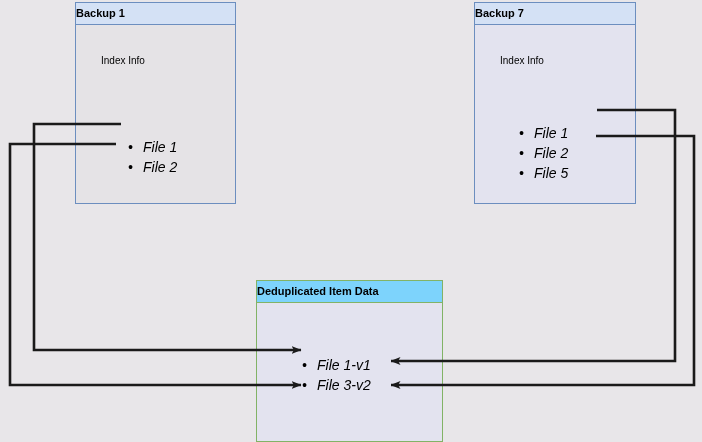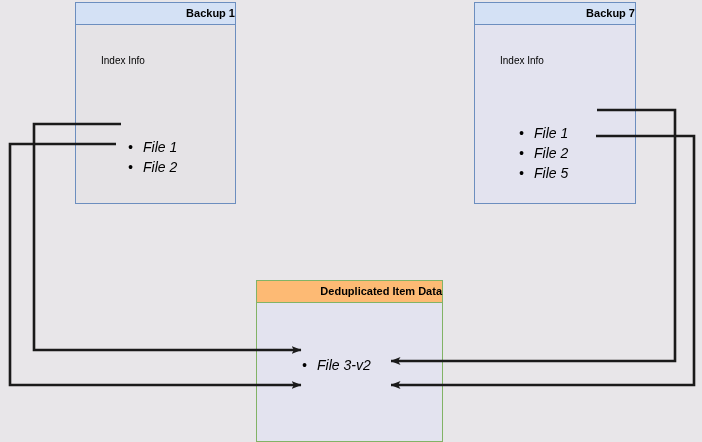--- a/index.html
+++ b/index.html
@@ -26,21 +26,21 @@
   .box {
     position: absolute;
     box-sizing: border-box;
     border: 1px solid #6c8ebf;
     background: #dae8fc;
   }
   .box-header {
     box-sizing: border-box;
     height: 22px;
     line-height: 21px;
-    text-align: right;
+    text-align: left;
     font-size: 11px;
     font-weight: bold;
     color: #000000;
     background: #d4e1f5;
     border-bottom: 1px solid #6c8ebf;
   }
   .box-body {
     position: relative;
     box-sizing: border-box;
     height: calc(100% - 22px);
@@ -81,21 +81,21 @@
   
   #dedup {
     left: 256px;
     top: 280px;
     width: 187px;
     height: 162px;
     border: 1px solid #82b366;
     background: #e3e3ef;
   }
   #dedup .box-header {
-    background: #fdba74;
+    background: #7dd3fc;
     border-bottom: 1px solid #82b366;
   }
   #dedup .box-body {
     background: #e3e3ef;
   }
 
   .index-label {
     position: absolute;
     font-size: 10px;
     color: #000;
@@ -168,20 +168,21 @@
         <li>File 2</li>
         <li>File 5</li>
       </ul>
     </div>
   </div>
 
   <div class="box" id="dedup">
     <div class="box-header">Deduplicated Item Data</div>
     <div class="box-body">
       <ul class="file-list" id="dd-files">
+        <li>File 1-v1</li>
         <li>File 3-v2</li>
       </ul>
     </div>
   </div>
 
   <svg id="wires" viewBox="0 0 702 442" width="702" height="442">
     <defs>
       <marker id="arrowR" markerWidth="10" markerHeight="8" refX="9.5" refY="4" orient="auto" markerUnits="userSpaceOnUse">
         <path d="M0,0 L10,4 L0,8 L2.4,4 Z" fill="#1a1a1a"></path>
       </marker>

